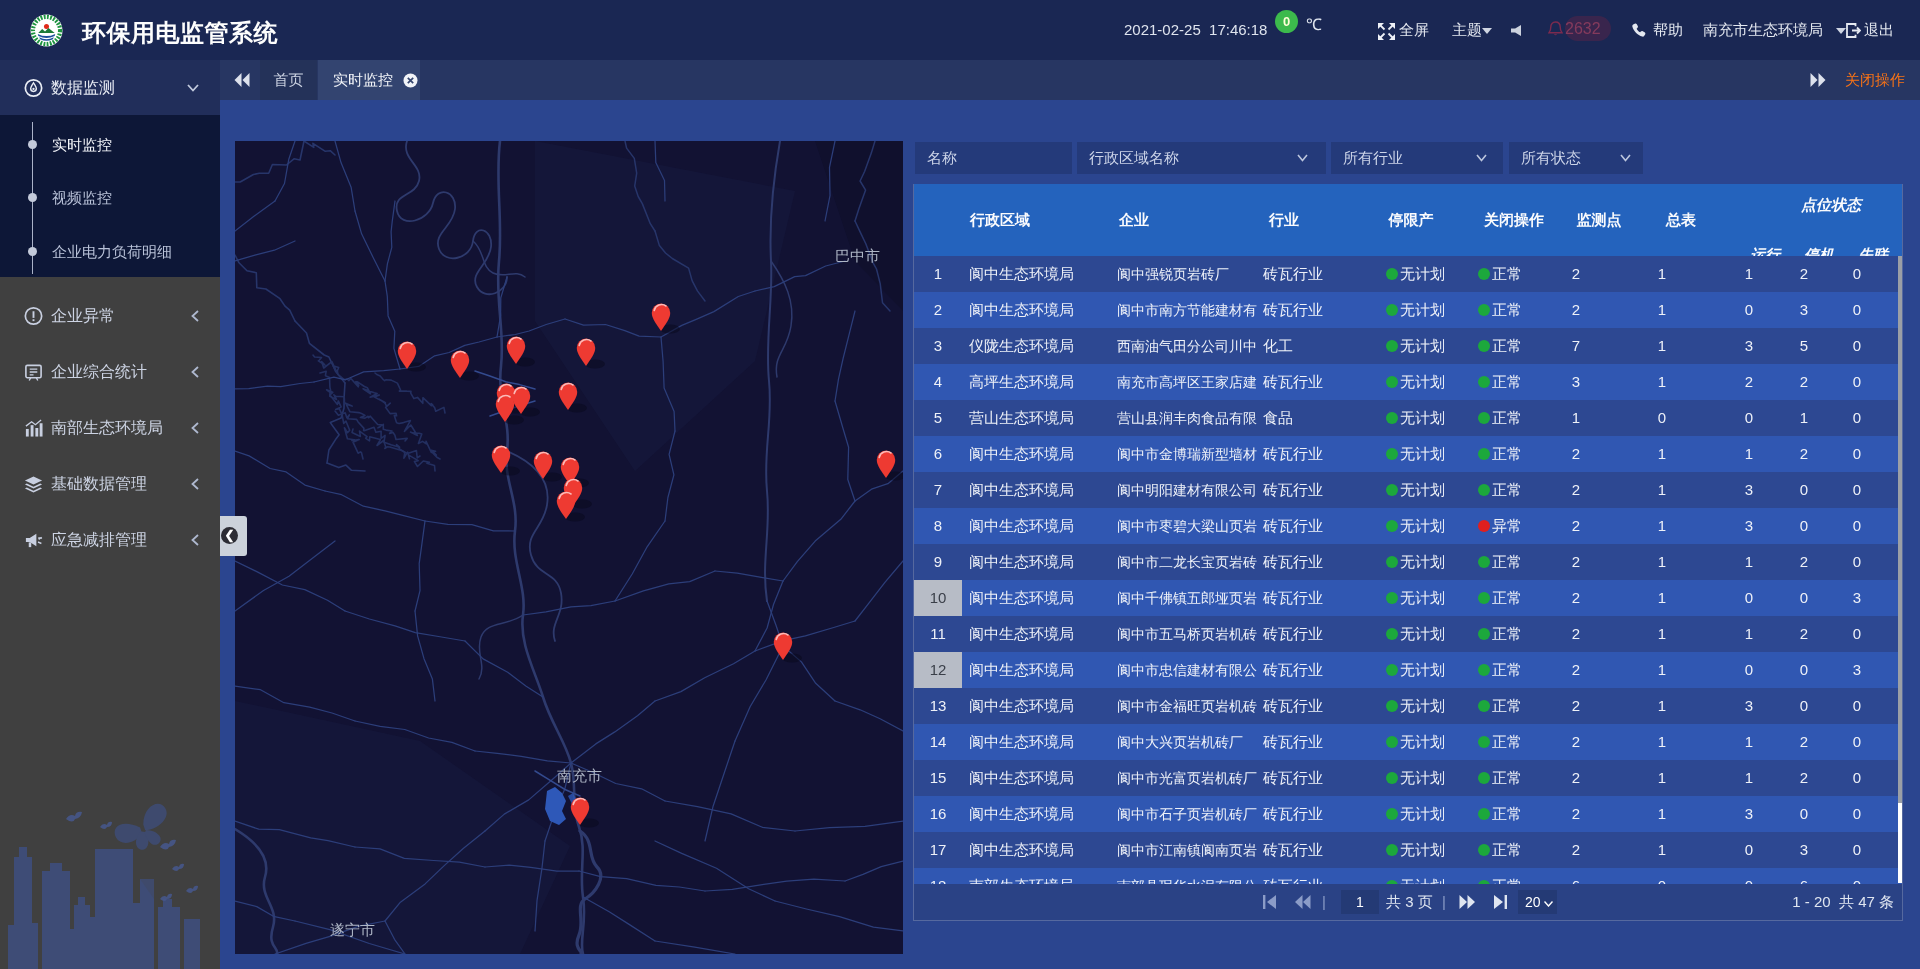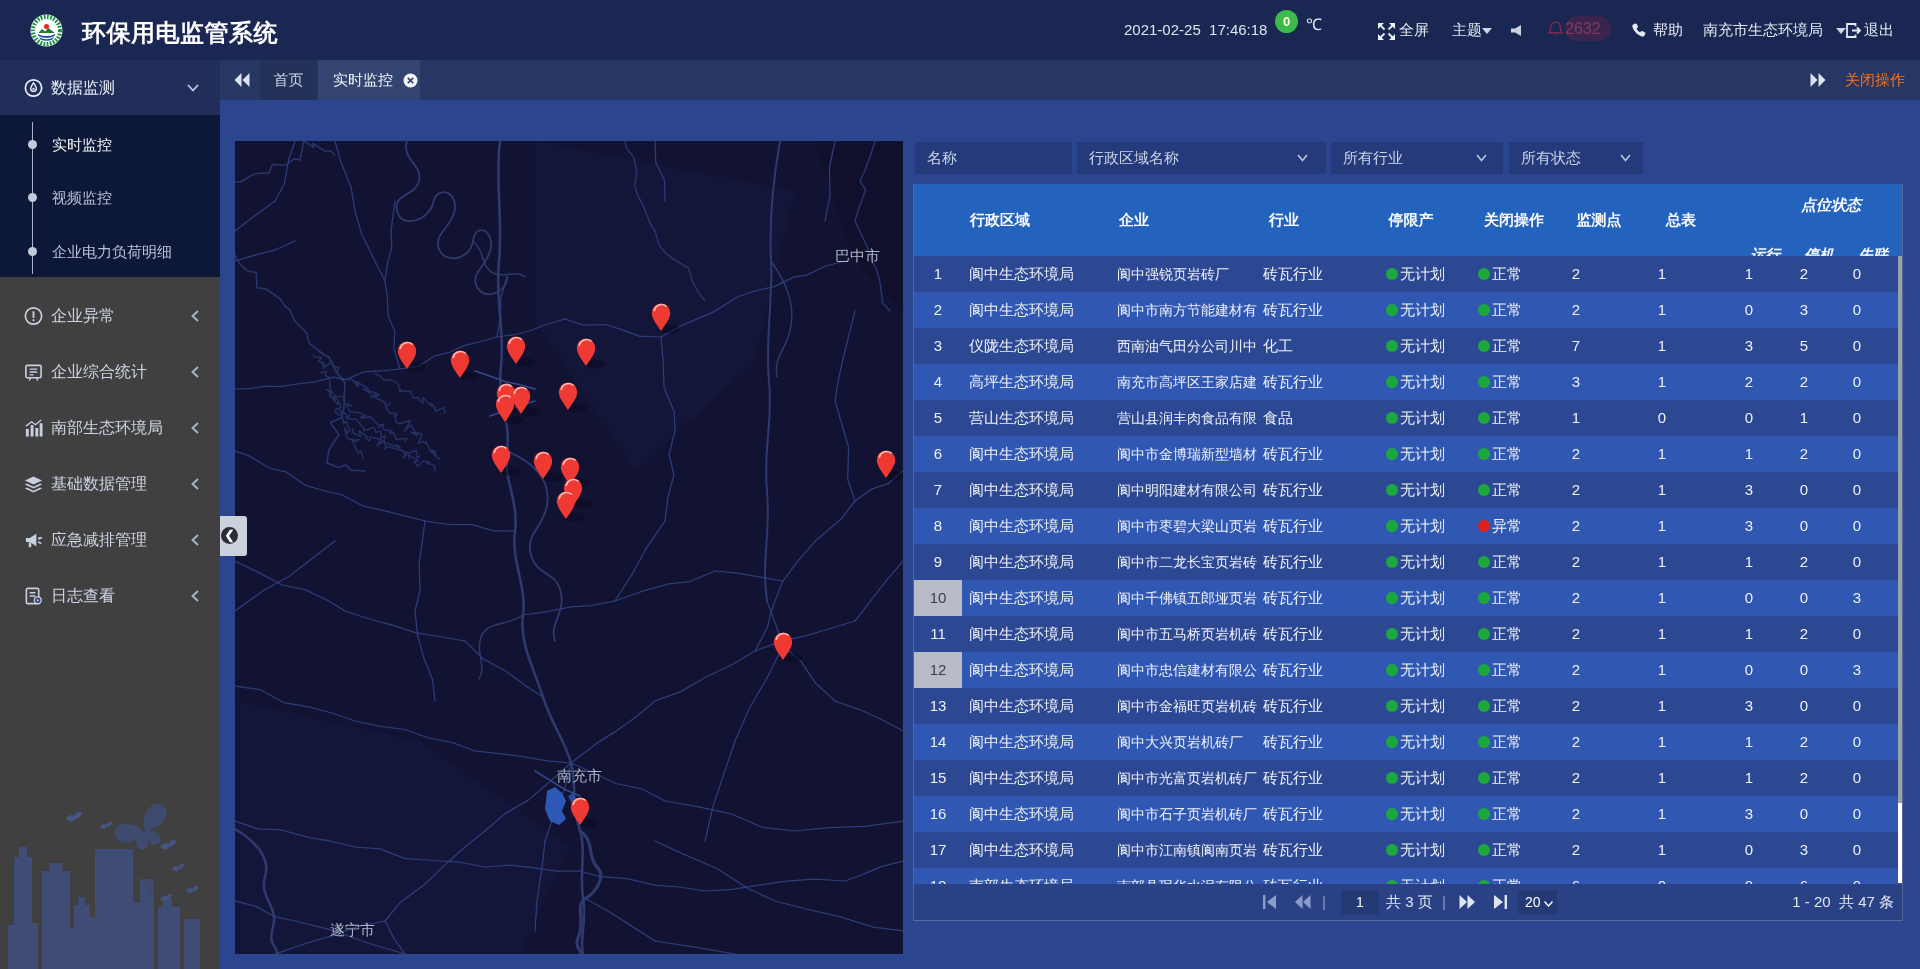--- a/index.html
+++ b/index.html
@@ -259,32 +259,20 @@
   </div>
   <div class="mitem" style="top:459px">
     <svg class="micon" viewBox="0 0 20 20">
           <g fill="#c8cfe0">
             <path d="M2 8 L6 8 L13 3.5 L13 16.5 L6 12 L2 12 Z"></path>
             <rect x="5" y="12.5" width="2.6" height="5"></rect>
             <path d="M15 7 h4 v1.6 h-4 Z M15 11.4 L18.6 13 L18 14.5 L14.5 12.9 Z M15 8.6 L18 6.5 L18.8 7.8 L15.8 9.9 Z"></path>
           </g>
         </svg>
     <span class="mtext">应急减排管理</span>
-    <svg class="arrow" width="8" height="12" viewBox="0 0 8 12">
-          <path d="M7 1 L1.5 6 L7 11" fill="none" stroke="#aeb8cf" stroke-width="1.8"></path>
-        </svg>
-  </div>
-  <div class="mitem" style="top:515px">
-    <svg class="micon" viewBox="0 0 20 20">
-          <rect x="2.5" y="2" width="13" height="16" rx="1.5" fill="none" stroke="#c8cfe0" stroke-width="1.7"></rect>
-          <path d="M6 6.5 h6 M6 10 h6" stroke="#c8cfe0" stroke-width="1.5"></path>
-          <circle cx="14.5" cy="14.5" r="3.6" fill="#2c3c6c" stroke="#c8cfe0" stroke-width="1.5"></circle>
-          <circle cx="14.5" cy="14.5" r="1.2" fill="#c8cfe0"></circle>
-        </svg>
-    <span class="mtext">日志查看</span>
     <svg class="arrow" width="8" height="12" viewBox="0 0 8 12">
           <path d="M7 1 L1.5 6 L7 11" fill="none" stroke="#aeb8cf" stroke-width="1.8"></path>
         </svg>
   </div>
 </div>
 
 <div class="tabbar">
   <svg class="dbl-arrow" viewBox="0 0 16 16">
         <g fill="#dde2ec">
           <path d="M7.5 1 L7.5 15 L0.5 8 Z"></path>

